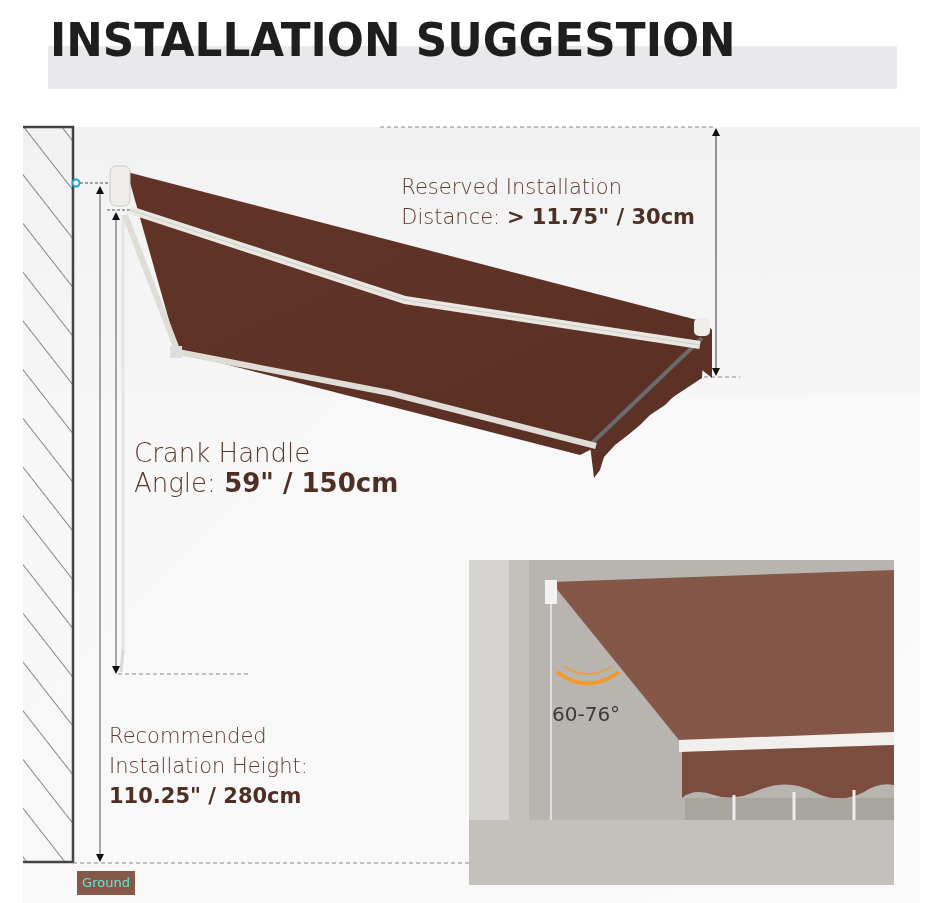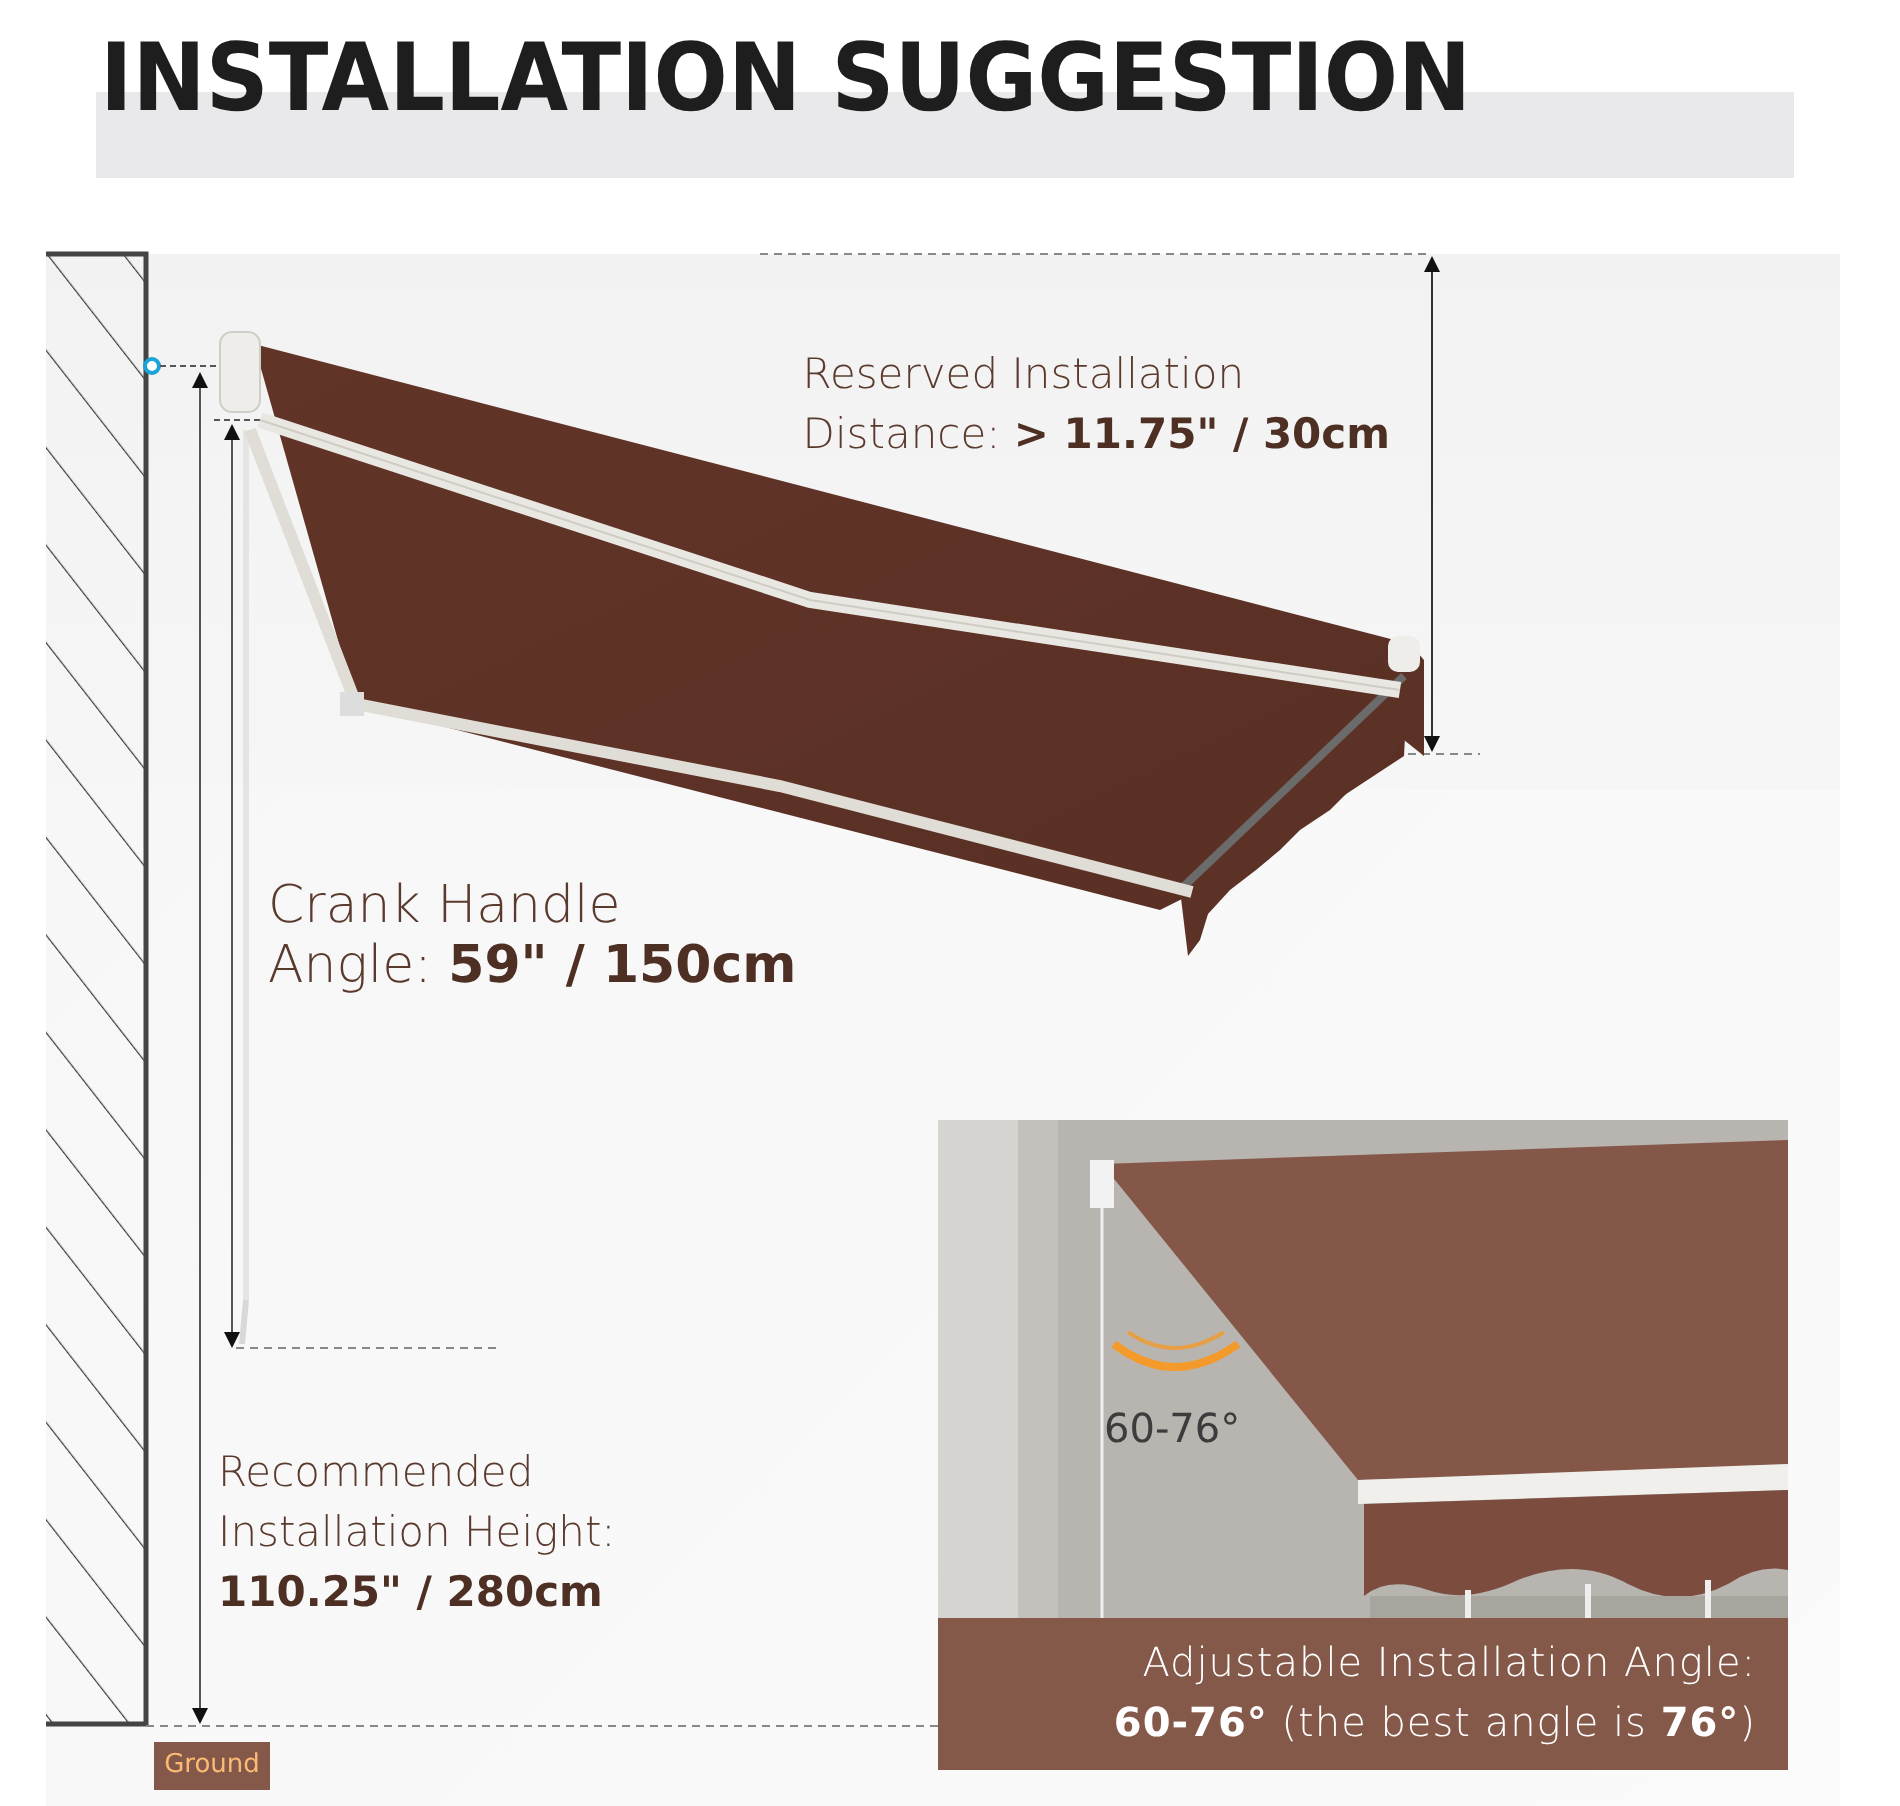--- a/index.html
+++ b/index.html
@@ -31,21 +31,21 @@
   .label {
     position: absolute; color: #5b3a2e; font-family: "DejaVu Sans", sans-serif;
     font-weight: 300; white-space: nowrap;
   }
   .label b { font-weight: bold; color: #4d2f24; }
   .reserved { right: 255px; top: 172px; font-size: 21px; line-height: 30px; }
   .crank { left: 134px; top: 438px; font-size: 26px; line-height: 30px; }
   .recommended { left: 109px; top: 721px; font-size: 21px; line-height: 30px; }
   .ground {
     position: absolute; left: 77px; top: 871px; width: 58px; height: 24px;
-    background: #85594a; color: #fdba74; font-size: 13px; line-height: 24px;
+    background: #85594a; color: #5eead4; font-size: 13px; line-height: 24px;
     text-align: center; font-family: "DejaVu Sans", sans-serif;
   }
   .inset {
     position: absolute; left: 469px; top: 519px; width: 425px; height: 325px;
     overflow: hidden; background: #bdbab6; margin-top: 41px;
   }
   .inset-caption {
     position: absolute; left: 0; bottom: 0; width: 100%; height: 76px;
     background: #85594a; color: #ffffff; text-align: right;
     font-size: 20px; line-height: 30px; padding: 7px 16px 0 0; box-sizing: border-box;
@@ -162,17 +162,13 @@
 
     <rect x="76" y="20" width="12" height="24" fill="#f2f2f2"></rect>
     <line x1="82" y1="44" x2="82" y2="260" stroke="#efefef" stroke-width="1.5"></line>
 
     <g>
       <path d="M88,112 Q118,135 150,112" fill="none" stroke="#f39a2b" stroke-width="4"></path>
       <path d="M95,106 Q118,122 143,106" fill="none" stroke="#f39a2b" stroke-width="2" opacity="0.8"></path>
     </g>
   </svg>
   <div class="angle-label">60-76°</div>
-  <div class="inset-caption">
-    <div>Adjustable Installation Angle:</div>
-    <div><b>60-76°</b><span> (the best angle is </span><b>76°</b><span>)</span></div>
-  </div>
 </div>
 
 </body></html>

